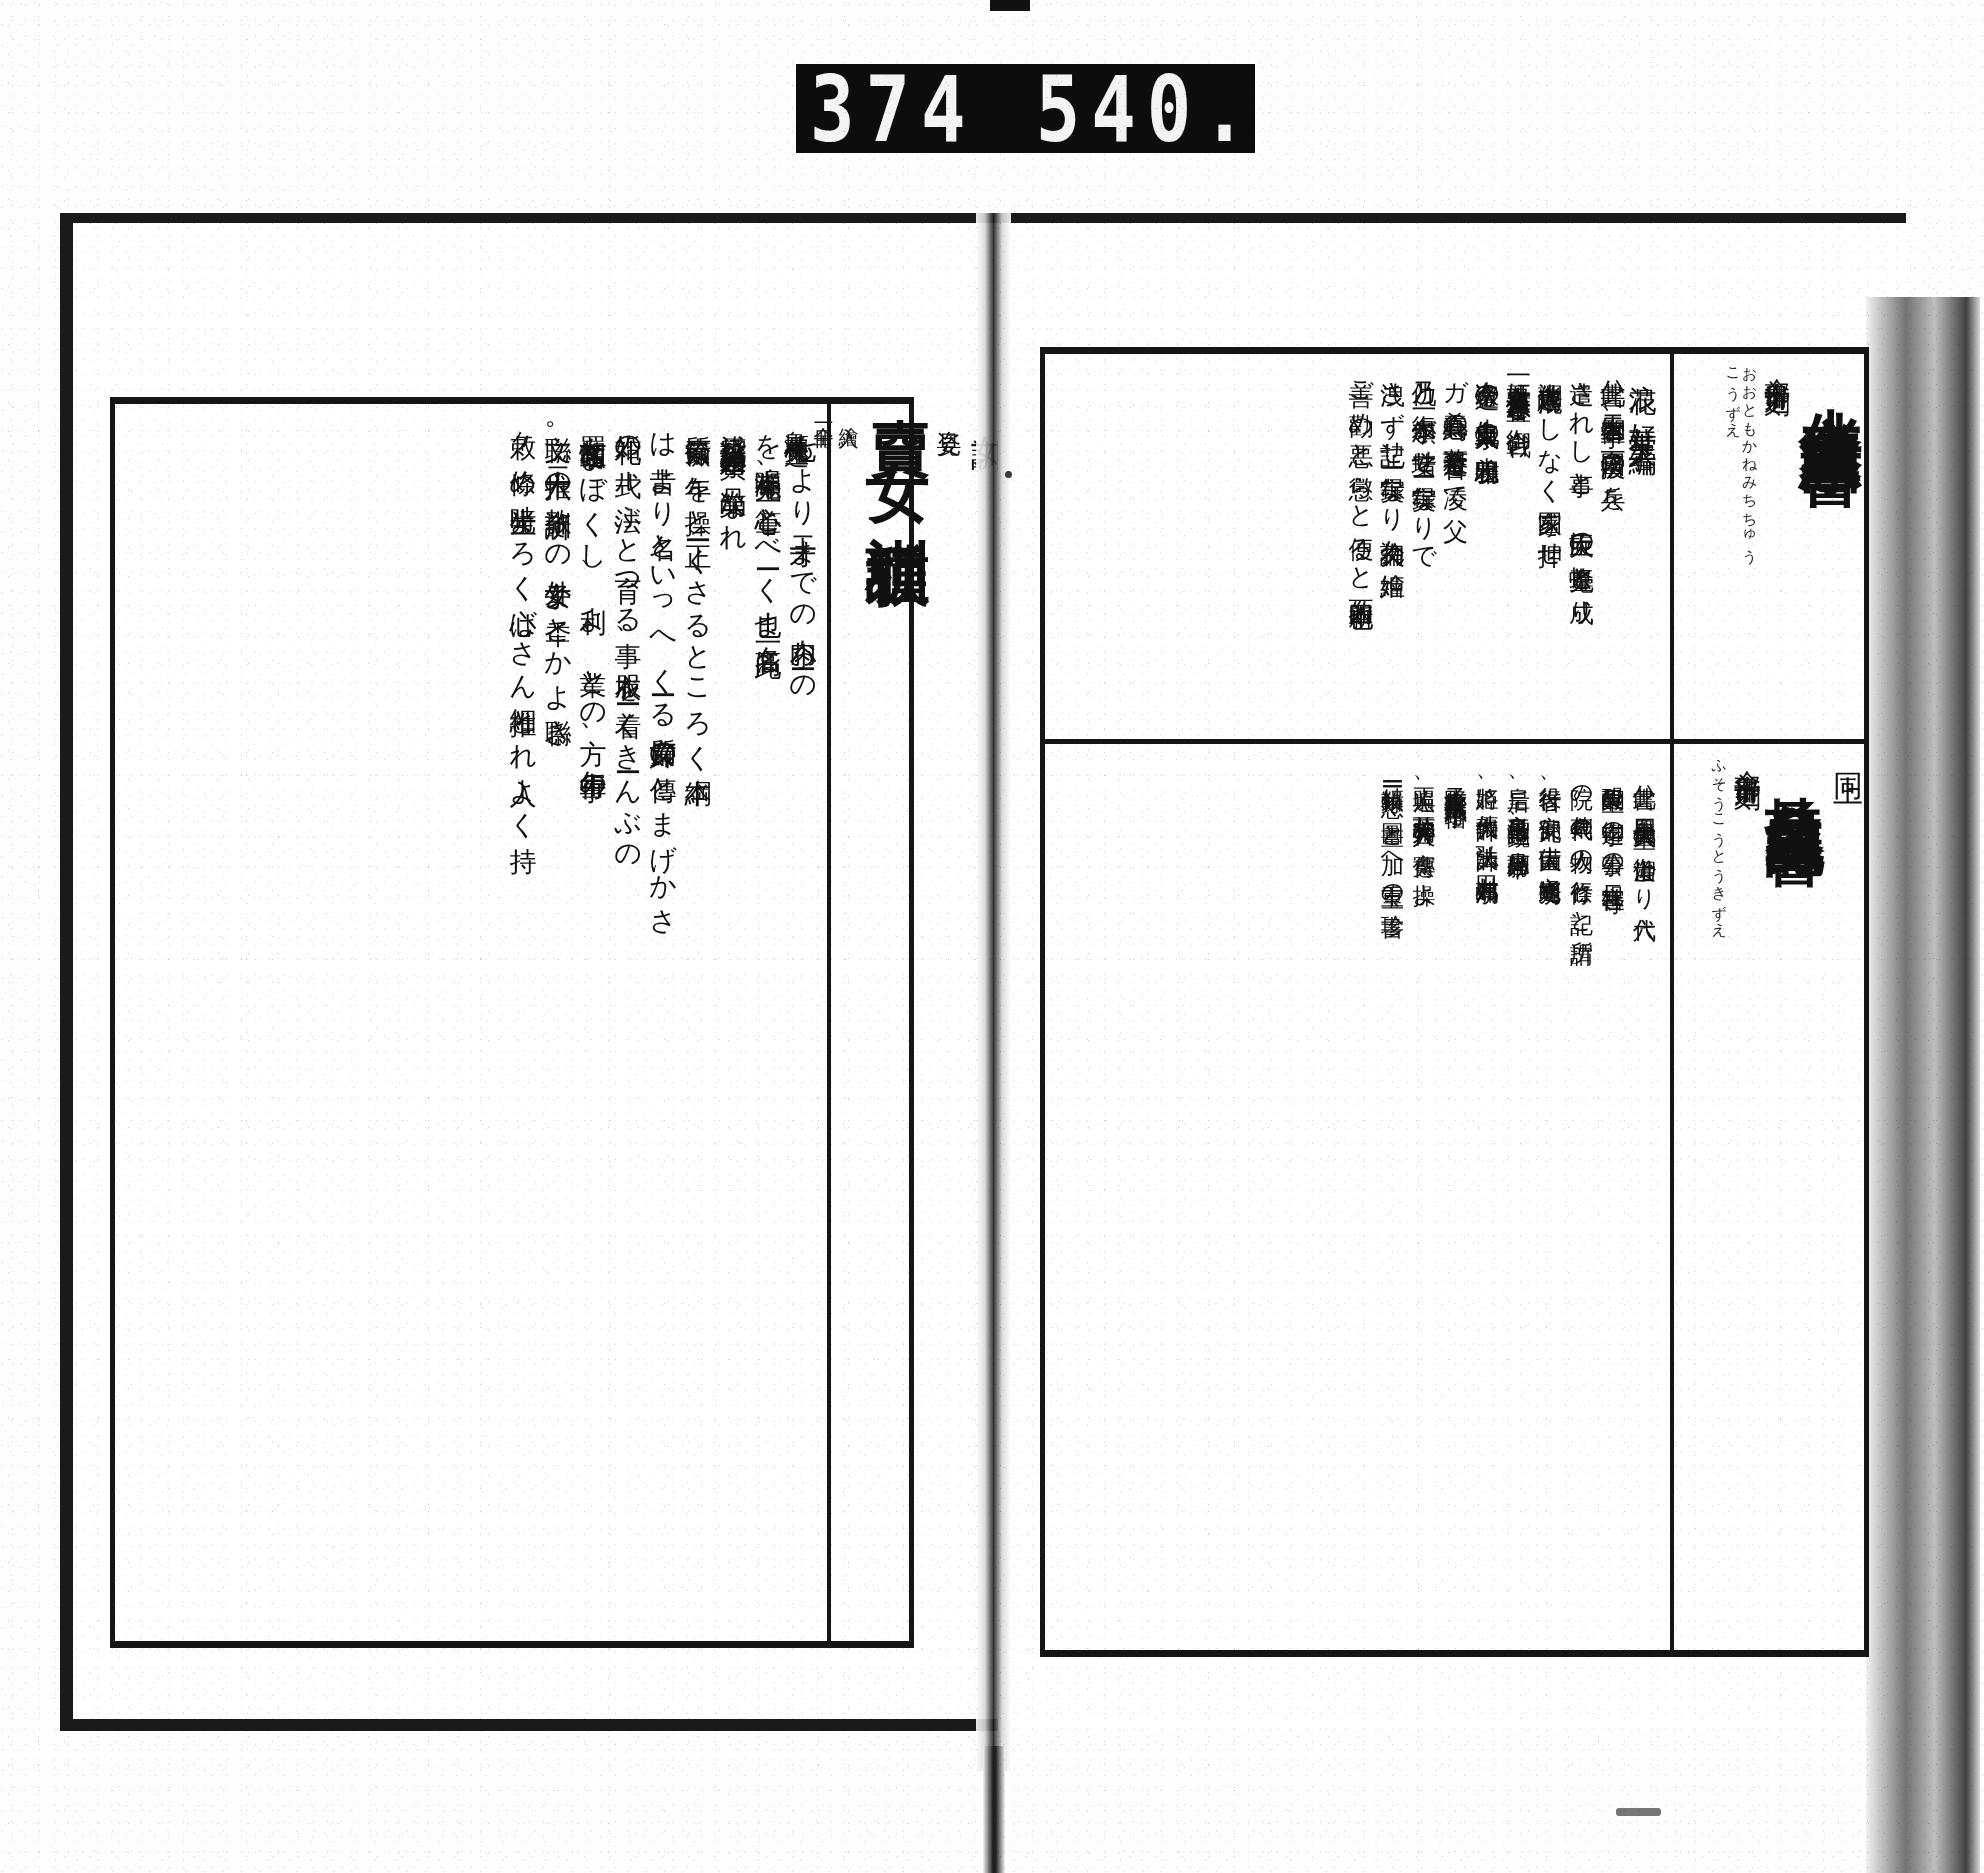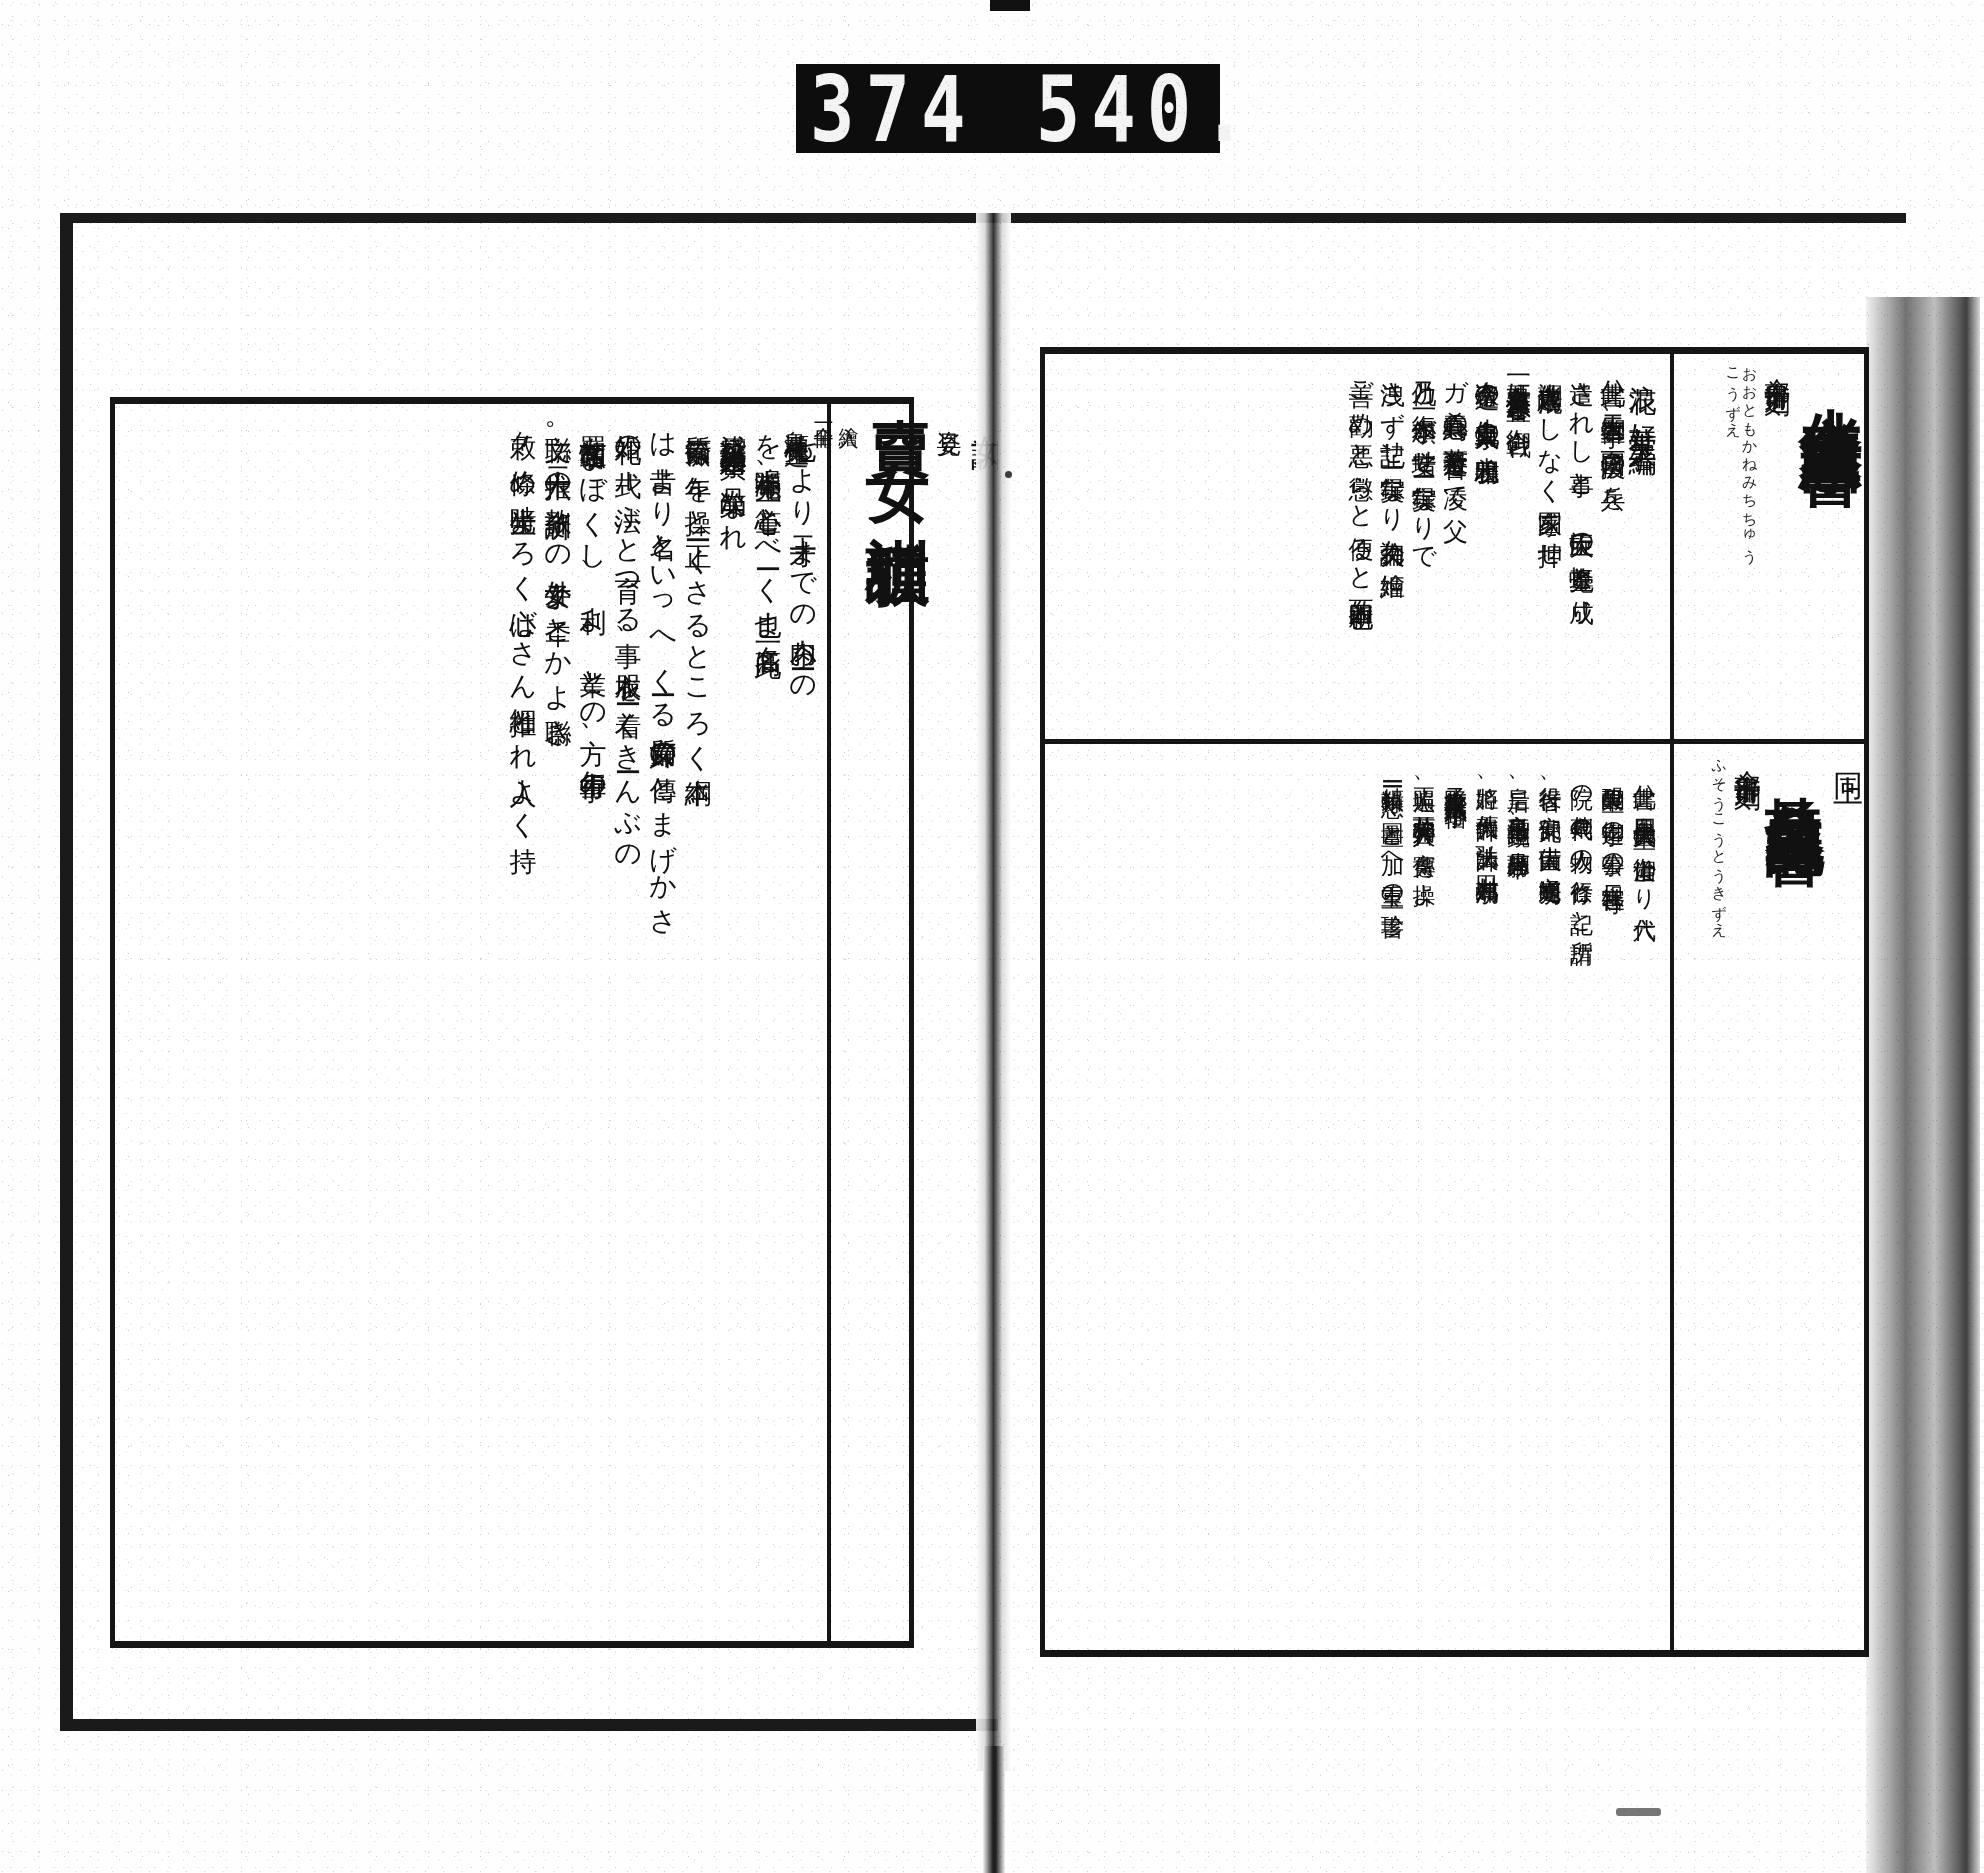--- a/index.html
+++ b/index.html
@@ -27,21 +27,21 @@
       radial-gradient(circle at 29% 88%, #000 0.2px, transparent 0.5px),
       radial-gradient(circle at 62% 12%, #000 0.2px, transparent 0.5px);
     background-size:18.4px 20.3px,26px 23px,14.4px 15.4px,30px 29px,21.3px 18.4px;
   }
 
   
   .top-tick{
     position:absolute;left:990px;top:0;width:40px;height:11px;background:#111;
   }
   .counter{
-    position:absolute;left:796px;top:64px;width:424px;height:89px;
+    position:absolute;left:796px;top:64px;width:459px;height:89px;
     background:#0d0d0d;
     display:flex;align-items:center;
     box-sizing:border-box;
     padding:0 14px;
   }
   .counter .seg{
     font-family:"DejaVu Sans Mono","Liberation Mono",monospace;
     color:#f4f4f4;
     font-size:74px;
     letter-spacing:11px;

